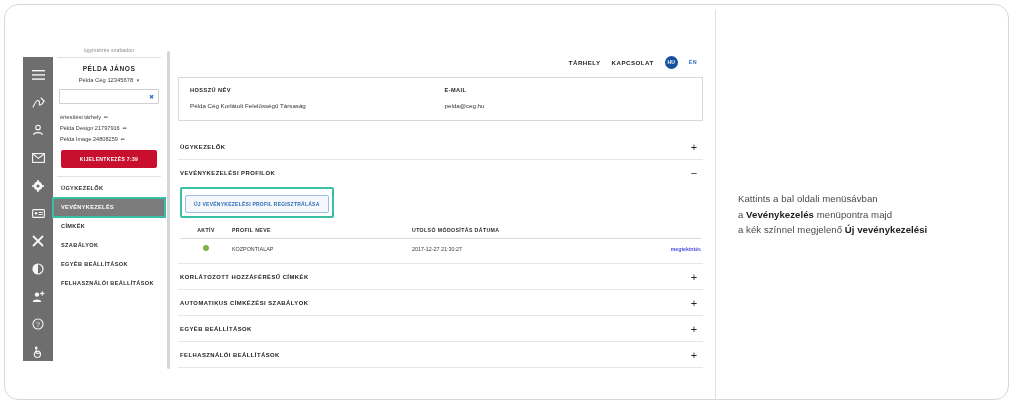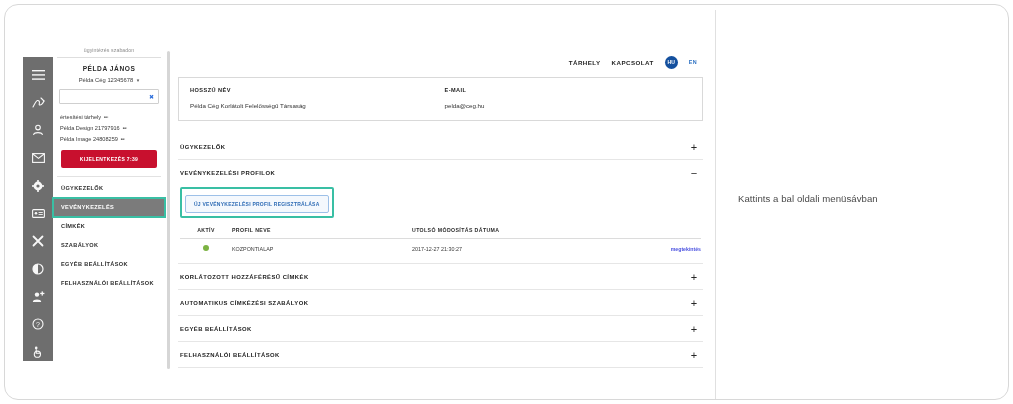--- a/index.html
+++ b/index.html
@@ -534,16 +534,22 @@
 
       </div>
     </div>
 
     <div class="main-divider"></div>
 
     <div class="annotation">
       <div>
         <span>Kattints a bal oldali menüsávban</span>
       </div>
+      <div>
+        <span>a </span><b>Vevénykezelés</b><span> menüpontra majd</span>
+      </div>
+      <div>
+        <span>a kék színnel megjelenő </span><b>Új vevénykezelési</b>
+      </div>
     </div>
 
   </div>
 </div>
 
 </body></html>

